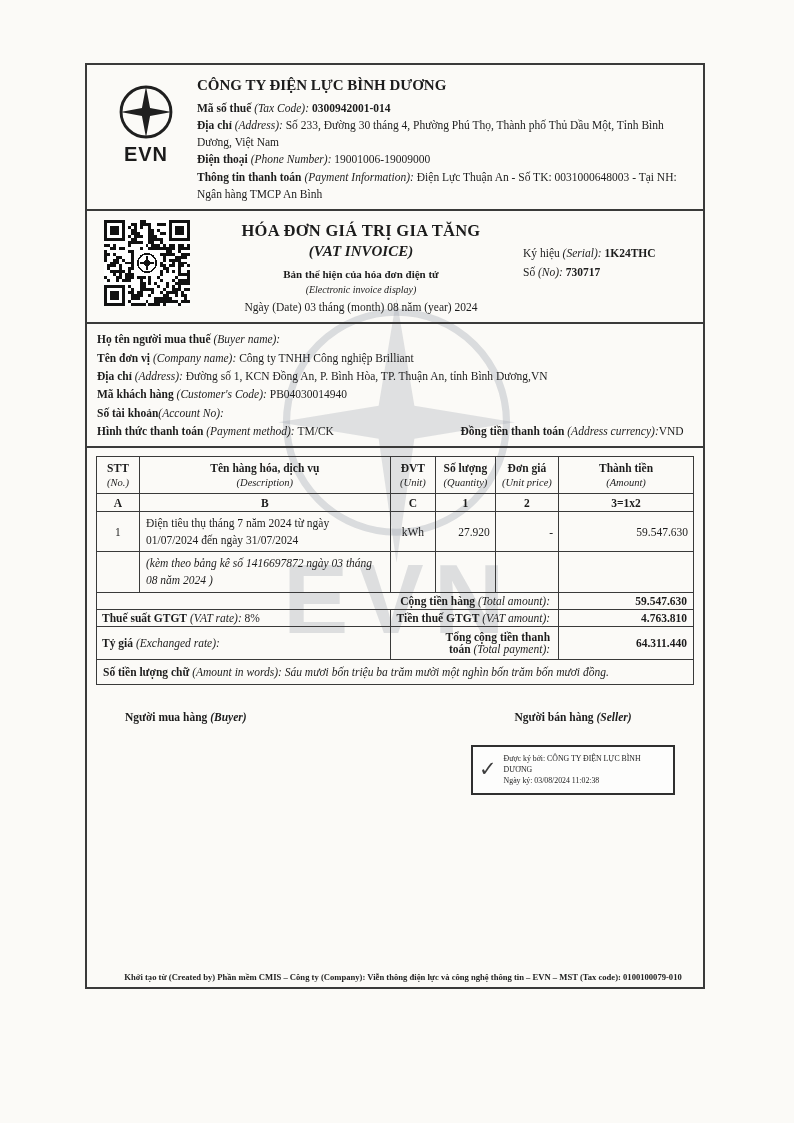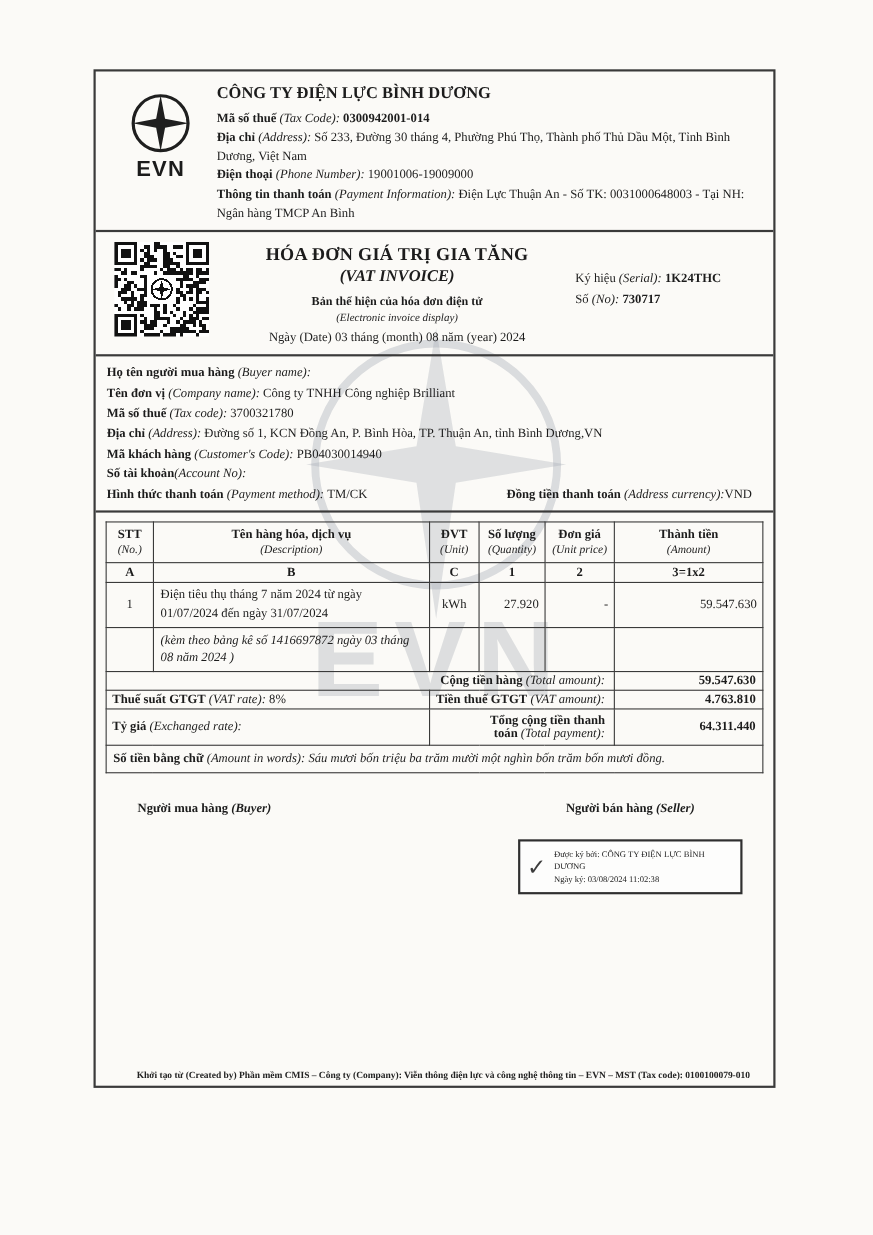--- a/index.html
+++ b/index.html
@@ -440,27 +440,24 @@
         <span>Ký hiệu</span>&nbsp;<i>(Serial):</i>&nbsp;<b>1K24THC</b>
       </div>
       <div>
         <span>Số</span>&nbsp;<i>(No):</i>&nbsp;<b>730717</b>
       </div>
     </div>
   </div>
 
   <div class="buyer-sec layer">
     <div class="buyer-row">
-      <b>Họ tên người mua hàng</b>&nbsp;<i>(Buyer name):</i>&nbsp;<span></span>
+      <b>Họ tên người mua thuế</b>&nbsp;<i>(Buyer name):</i>&nbsp;<span></span>
     </div>
     <div class="buyer-row">
       <b>Tên đơn vị</b>&nbsp;<i>(Company name):</i>&nbsp;<span>Công ty TNHH Công nghiệp Brilliant</span>
-    </div>
-    <div class="buyer-row">
-      <b>Mã số thuế</b>&nbsp;<i>(Tax code):</i>&nbsp;<span>3700321780</span>
     </div>
     <div class="buyer-row">
       <b>Địa chỉ</b>&nbsp;<i>(Address):</i>&nbsp;<span>Đường số 1, KCN Đồng An, P. Bình Hòa, TP. Thuận An, tỉnh Bình Dương,VN</span>
     </div>
     <div class="buyer-row">
       <b>Mã khách hàng</b>&nbsp;<i>(Customer's Code):</i>&nbsp;<span>PB04030014940</span>
     </div>
     <div class="buyer-row">
       <b>Số tài khoản</b><i>(Account No):</i>&nbsp;<span></span>
     </div>
@@ -536,21 +533,21 @@
         <td colspan="2" class="left-cell">
           <b>Tỷ giá</b>&nbsp;<i>(Exchanged rate):</i>&nbsp;<span></span>
         </td>
         <td colspan="3" class="tot-label" style="padding-top:4px;padding-bottom:4px;">
           <b>Tổng cộng tiền thanh toán</b>&nbsp;<i>(Total payment):</i>
         </td>
         <td class="tot-val">64.311.440</td>
       </tr>
       <tr class="words-row">
         <td colspan="6">
-          <b>Số tiền bằng chữ</b>&nbsp;<i>(Amount in words):</i>&nbsp;<i>Sáu mươi bốn triệu ba trăm mười một nghìn bốn trăm bốn mươi đồng.</i>
+          <b>Số tiền lượng chữ</b>&nbsp;<i>(Amount in words):</i>&nbsp;<i>Sáu mươi bốn triệu ba trăm mười một nghìn bốn trăm bốn mươi đồng.</i>
         </td>
       </tr>
     </tbody>
       </table>
   </div>
 
   <div class="sig-sec layer">
     <div class="sig-buyer">
       <span>Người mua hàng</span>&nbsp;<i>(Buyer)</i>
     </div>

